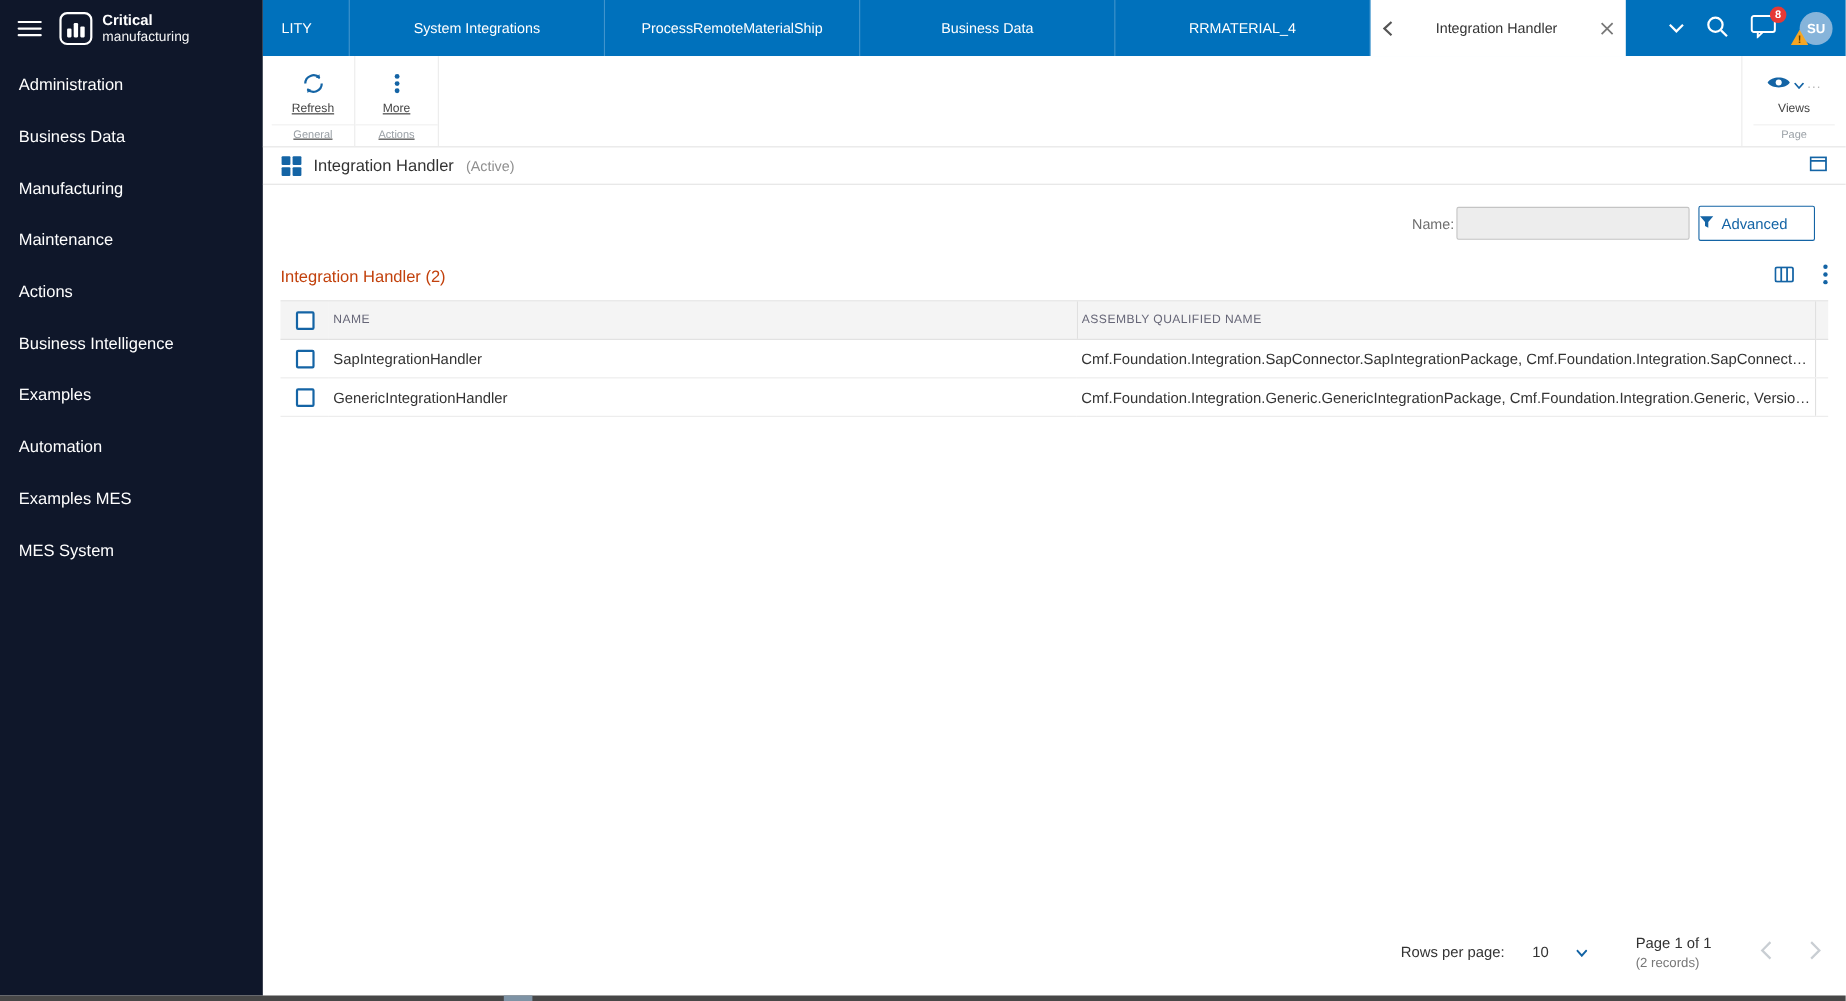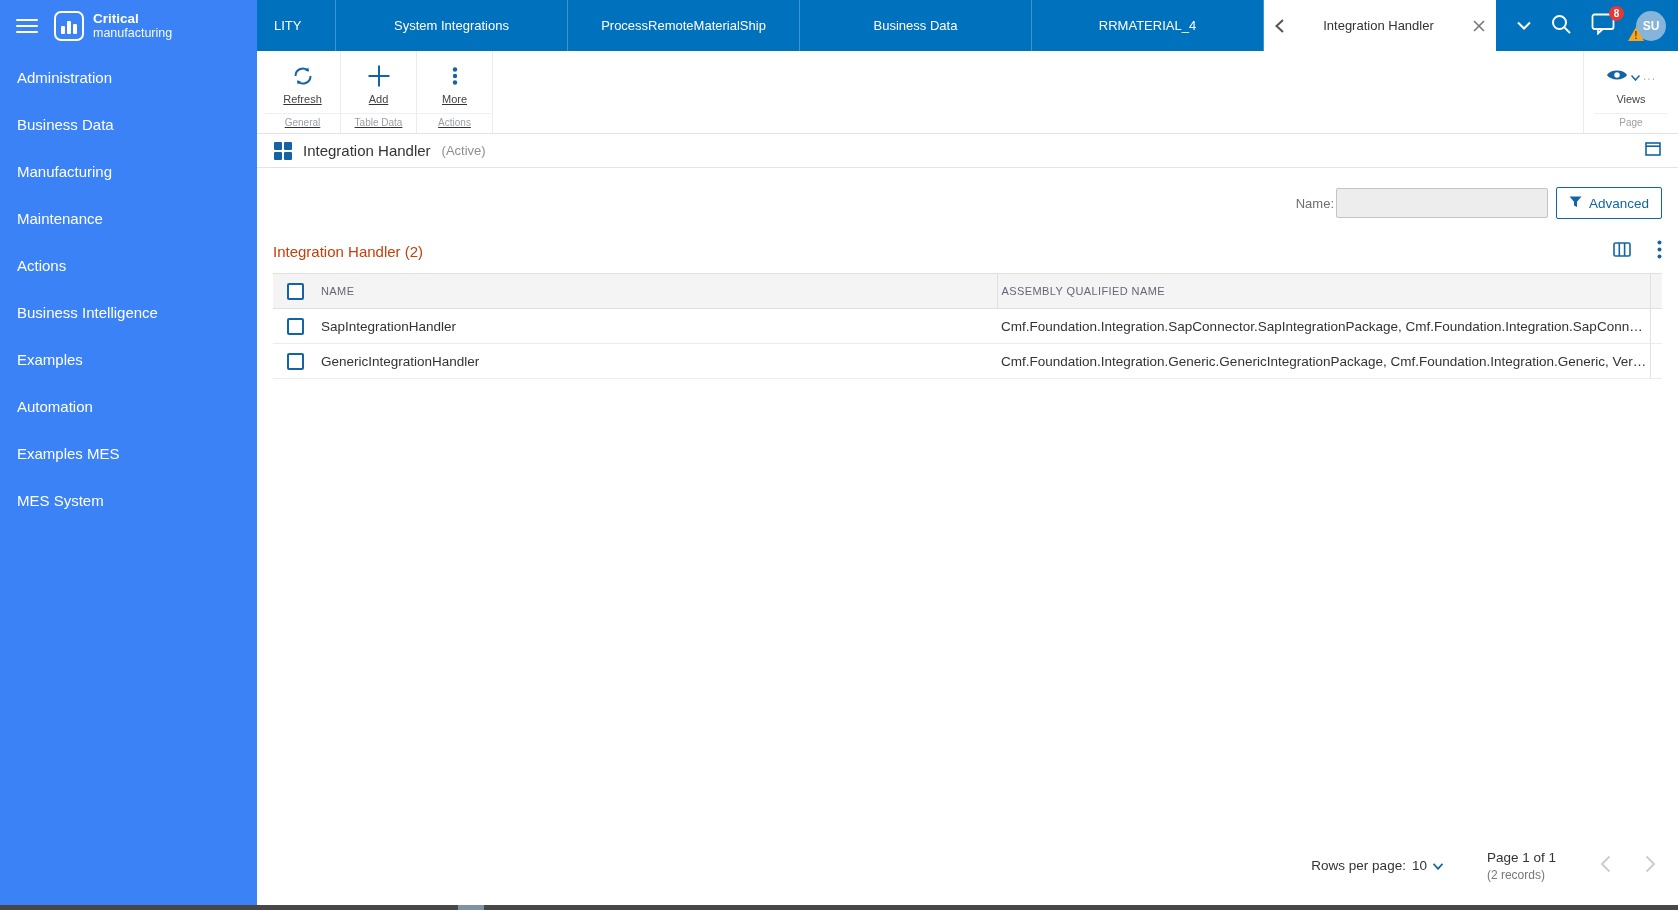--- a/index.html
+++ b/index.html
@@ -2,21 +2,21 @@
 <html><head>
 <meta charset="utf-8">
 <style>
   * { margin:0; padding:0; box-sizing:border-box; }
   html,body { width:1678px; height:910px; }
   body { font-family:"Liberation Sans", sans-serif; background:#fff; overflow:hidden; font-size:13px; color:#333; }
 
   .app { display:flex; width:1678px; height:905px; }
 
   
-  .sidebar { width:257px; background:#3b82f6; color:#fff; flex-shrink:0; display:flex; flex-direction:column; }
+  .sidebar { width:239px; background:#0f172a; color:#fff; flex-shrink:0; display:flex; flex-direction:column; }
   .sidebar-header { display:flex; align-items:center; gap:16px; height:52px; padding:0 16px; }
   .hamburger { width:22px; display:flex; flex-direction:column; gap:4px; cursor:pointer; }
   .hamburger span { height:2px; background:#fff; border-radius:1px; }
   .logo { display:flex; align-items:center; gap:9px; }
   .logo-mark { width:30px; height:30px; border:2px solid #fff; border-radius:7px; display:flex; align-items:flex-end; justify-content:center; gap:2.5px; padding:5px 5px; }
   .logo-mark i { width:3.5px; background:#fff; display:block; border-radius:1px; }
   .logo-mark i:nth-child(1){height:8px;} .logo-mark i:nth-child(2){height:13px;} .logo-mark i:nth-child(3){height:10px;}
   .logo-text { line-height:1.08; }
   .logo-text b { display:block; font-size:13.5px; font-weight:bold; }
   .logo-text span { display:block; font-size:12.5px; font-weight:300; opacity:.95; }
@@ -53,41 +53,41 @@
 
   
   .title-row { height:34px; display:flex; align-items:center; gap:11px; padding:0 17px; border-bottom:1px solid #E3E3E3; flex-shrink:0; }
   .grid-icon { display:grid; grid-template-columns:8px 8px; grid-template-rows:8px 8px; gap:2px; }
   .grid-icon i { background:#1464A5; border-radius:1px; }
   .page-title { font-size:15px; color:#333; font-weight:400; }
   .page-status { font-size:13px; color:#8F8F8F; }
   .spacer { flex:1; }
 
   
-  .filter-row { display:flex; align-items:center; justify-content:flex-end; gap:2px; padding:19px 16px 15px; flex-shrink:0; }
+  .filter-row { display:flex; align-items:center; justify-content:flex-end; gap:2px; padding:19px 28px 15px; flex-shrink:0; }
   .filter-label { font-size:13px; color:#6E6E6E; }
   .filter-input { width:212px; height:30px; background:#EDEDED; border:1px solid #C4C4C4; border-radius:2px; padding:0 8px; font-size:13px; font-family:"Liberation Sans",sans-serif; }
-  .advanced-btn { height:32px; min-width:106px; display:flex; align-items:center; justify-content:center; gap:7px; background:#fff; border:1px solid #1464A5; border-radius:2px; color:#1464A5; font-size:13.5px; cursor:pointer; margin-left:6px; font-family:"Liberation Sans",sans-serif; }
+  .advanced-btn { height:32px; min-width:106px; display:flex; align-items:center; gap:7px; background:#fff; border:1px solid #1464A5; border-radius:2px; color:#1464A5; font-size:13.5px; cursor:pointer; margin-left:6px; font-family:"Liberation Sans",sans-serif; }
 
   
   .table-section { padding:6px 16px 0; flex-shrink:0; }
   .table-title-row { display:flex; align-items:center; margin-bottom:11px; }
   .table-title { font-size:15px; color:#c2410c; font-weight:400; }
   .table-actions { margin-left:auto; display:flex; align-items:center; gap:26px; }
   table.grid { width:100%; border-collapse:collapse; table-layout:fixed; }
   .grid th { background:#F4F4F4; height:35px; font-size:11px; font-weight:400; color:#667; text-align:left; letter-spacing:.4px; border-top:1px solid #E0E0E0; border-bottom:1px solid #E0E0E0; padding-left:4px; }
   .grid td { height:35px; font-size:13.5px; color:#333; border-bottom:1px solid #ECECEC; padding-left:4px; white-space:nowrap; overflow:hidden; text-overflow:ellipsis; }
   .cb-cell { text-align:center !important; padding-left:0 !important; }
   .checkbox { display:inline-block; width:17px; height:17px; border:2px solid #1464A5; border-radius:2px; background:#fff; cursor:pointer; vertical-align:middle; }
   .grid th.sep, .grid .gutter { border-left:1px solid #E0E0E0; }
   .asm { color:#3c3c3c; }
 
   
   .pagination { margin-top:auto; display:flex; align-items:center; justify-content:flex-end; gap:44px; padding:0 22px 22px; flex-shrink:0; }
-  .rpp { display:flex; align-items:center; gap:6px; cursor:pointer; }
+  .rpp { display:flex; align-items:center; gap:25px; cursor:pointer; }
   .rpp-label, .rpp-value { font-size:13.5px; color:#333; }
   .page-info { line-height:1.35; }
   .page-info .pi1 { font-size:13.5px; color:#333; }
   .page-info .pi2 { font-size:12px; color:#777; }
   .pager-btns { display:flex; align-items:center; gap:34px; }
 
   
   .bottom-strip { height:5px; width:1678px; background:#474747; position:relative; }
   .scroll-thumb { position:absolute; left:458px; top:0; width:26px; height:5px; background:#7E93A5; cursor:pointer; }
 </style>
@@ -209,34 +209,20 @@
                   <path d="M4.5 12a7.5 7.5 0 0 1 13-5.1"></path>
                 </g>
                 <path d="M6.6 20.6 L6.1 16.5 L10 17.5 Z" fill="#1464A5"></path>
                 <path d="M17.4 3.4 L17.9 7.5 L14 6.5 Z" fill="#1464A5"></path>
               </svg>
             </span>
             <span class="tlabel">Refresh</span>
           </button>
         </div>
         <div class="tgroup-name">General</div>
-      </div>
-      <div class="tgroup">
-        <div class="tgroup-buttons">
-          <button class="tbtn">
-            <span class="ticon">
-              <svg width="26" height="26" viewBox="0 0 26 26">
-                  <line x1="13" y1="2.5" x2="13" y2="23.5" stroke="#1464A5" stroke-width="2"></line>
-                  <line x1="2.5" y1="13" x2="23.5" y2="13" stroke="#1464A5" stroke-width="2"></line>
-                </svg>
-            </span>
-            <span class="tlabel">Add</span>
-          </button>
-        </div>
-        <div class="tgroup-name">Table Data</div>
       </div>
       <div class="tgroup">
         <div class="tgroup-buttons">
           <button class="tbtn">
             <span class="ticon">
               <svg width="24" height="24" viewBox="0 0 24 24">
                   <circle cx="12" cy="5.5" r="2.2" fill="#1464A5"></circle>
                   <circle cx="12" cy="12" r="2.2" fill="#1464A5"></circle>
                   <circle cx="12" cy="18.5" r="2.2" fill="#1464A5"></circle>
                 </svg>

